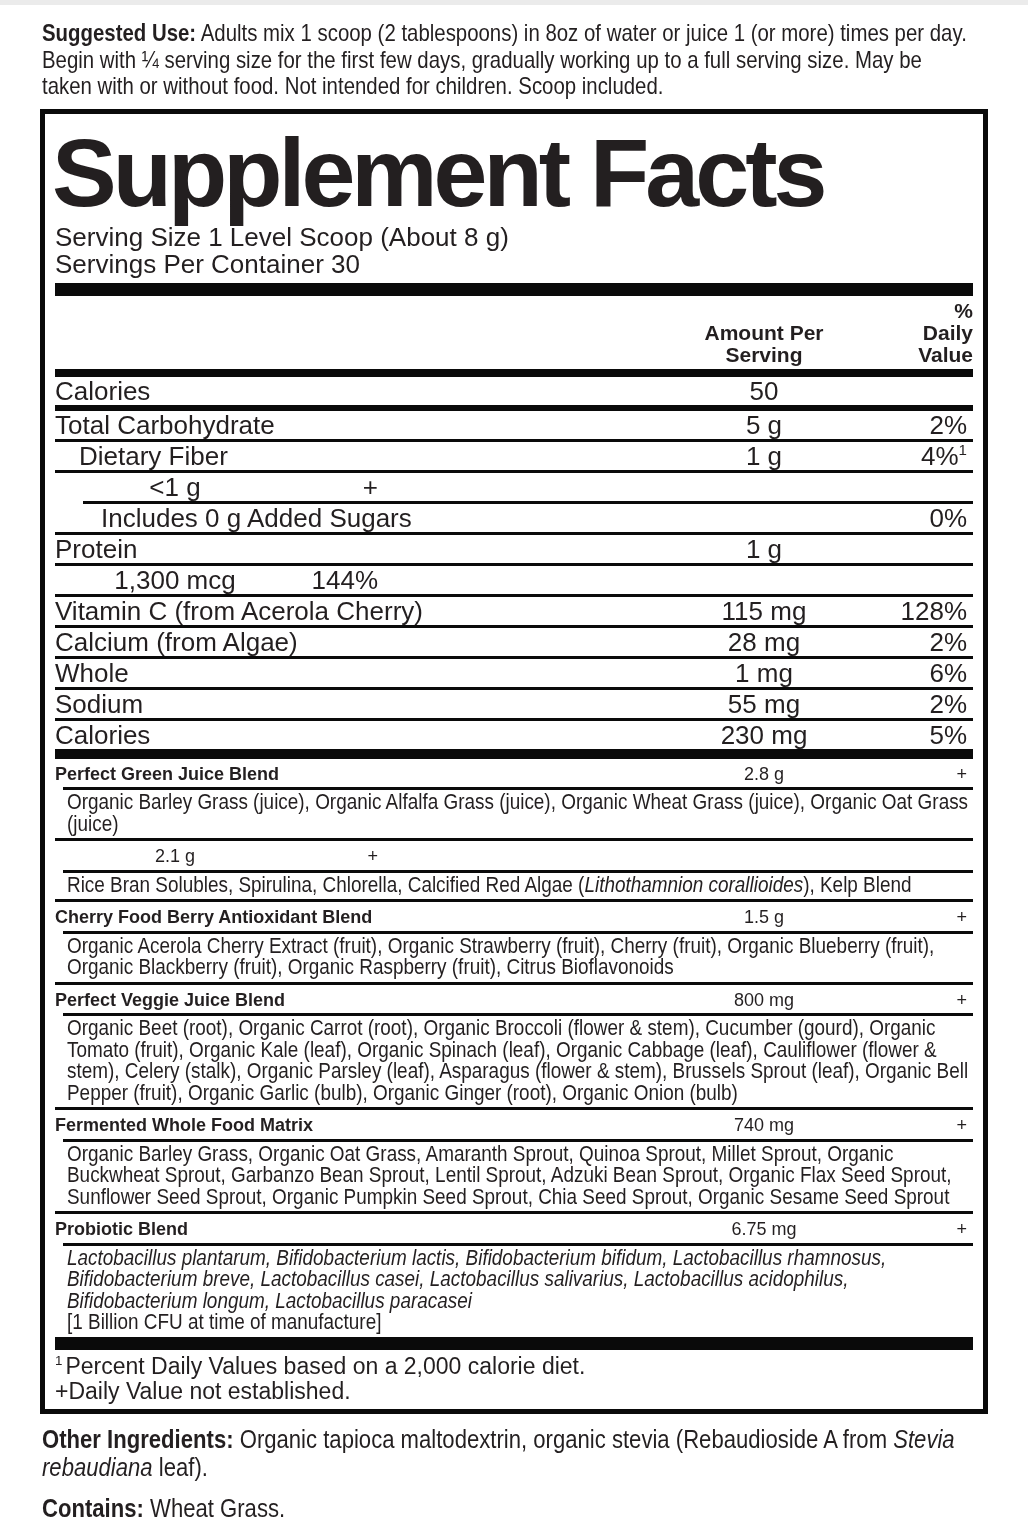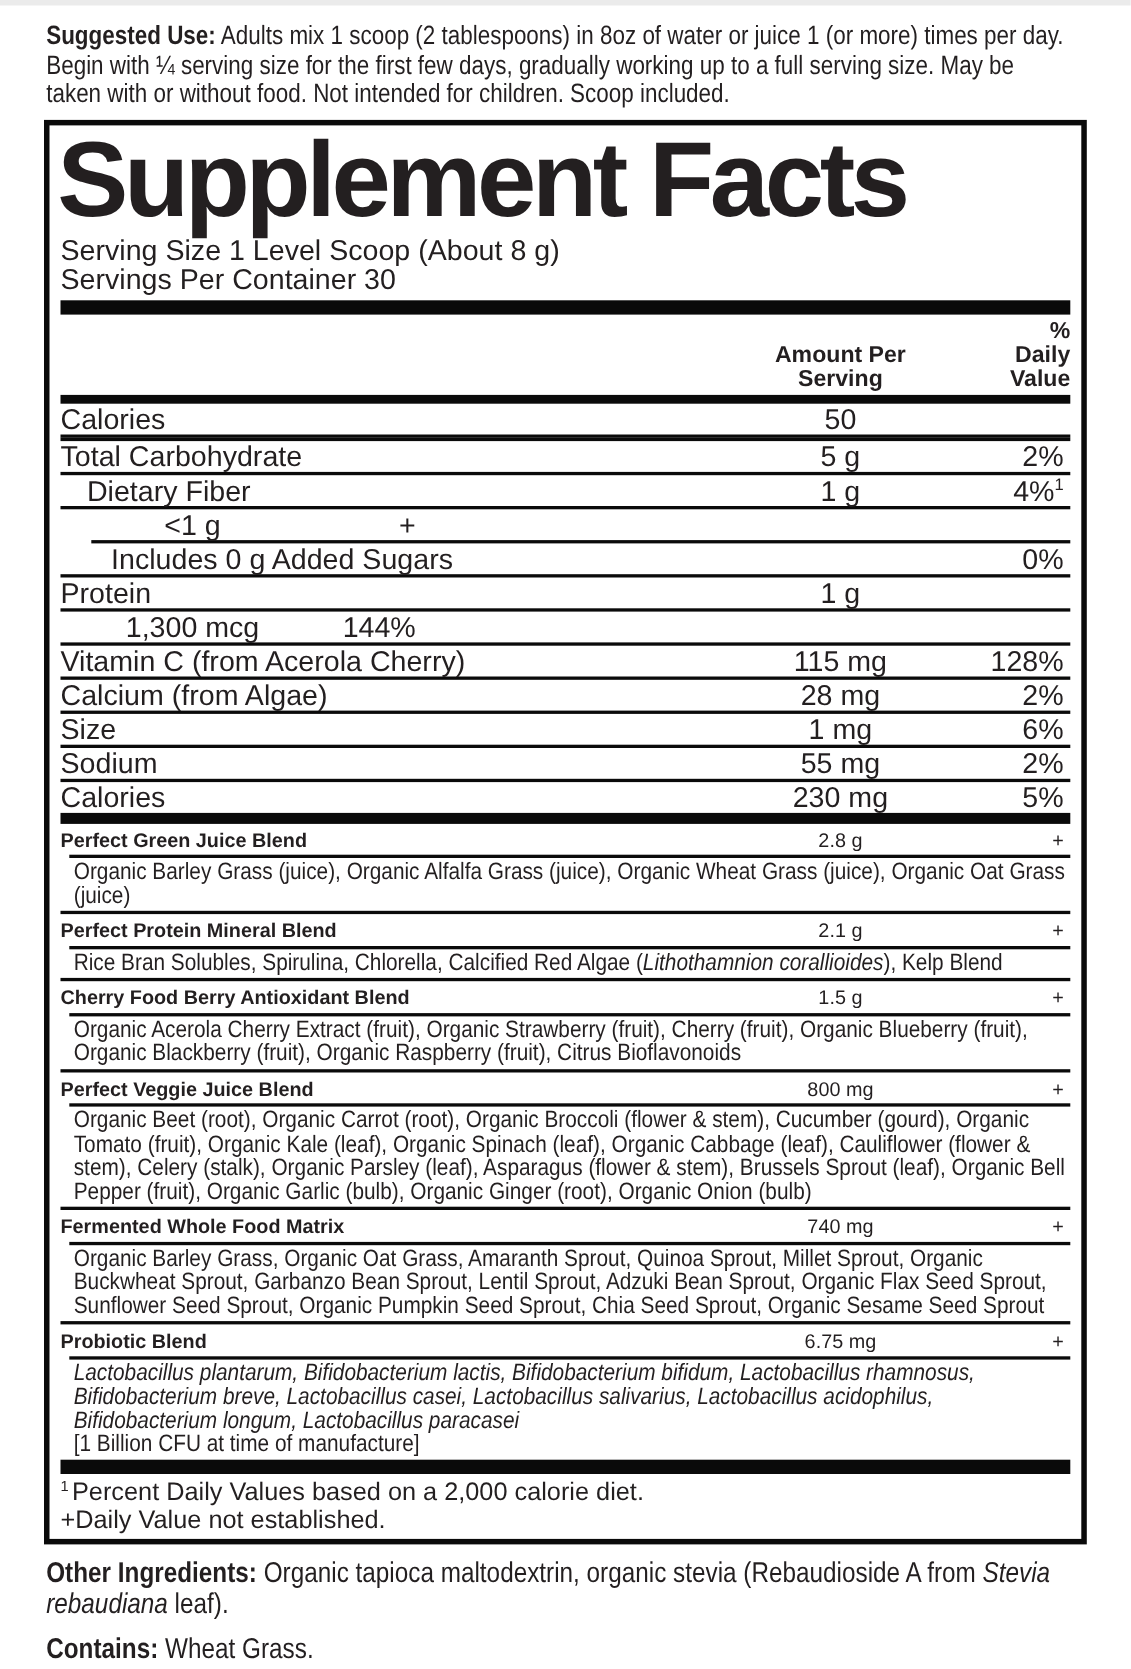--- a/index.html
+++ b/index.html
@@ -20,21 +20,21 @@
   .suggested { margin:15px 0 9px 42px; font-size:24px; line-height:26.5px; }
 
   .box {
     margin-left:40px; width:948px;
     border:5px solid var(--line,#0a0a0a);
     padding:0 10px 3px 10px;
     background:#fff;
   }
   .title {
     font-size:97px; font-weight:700; letter-spacing:-4px;
-    line-height:0.99; margin:1px 0 3px -3px; white-space:nowrap;
+    line-height:0.99; margin:11px 0 3px -3px; white-space:nowrap;
   }
   .servline { font-size:26px; line-height:27.5px; }
   .bar { background:var(--line,#0a0a0a); }
   .bar-a { height:13px; margin-top:4px; }
   .bar-b { height:8px; }
   .bar-c { height:10px; }
   .bar-d { height:13px; }
 
   .cols { display:flex; align-items:flex-end; padding:4px 0 3px; font-weight:700; font-size:21px; line-height:22px; }
   .cols .spacer { flex:1; }
@@ -137,21 +137,21 @@
         <span class="dv"><span>128%</span></span>
       </div>
       <div class="divider"></div>
       <div class="n-row">
         <span class="name ind0">Calcium (from Algae)</span>
         <span class="amt">28 mg</span>
         <span class="dv"><span>2%</span></span>
       </div>
       <div class="divider"></div>
       <div class="n-row">
-        <span class="name ind0">Size</span>
+        <span class="name ind0">Whole</span>
         <span class="amt">1 mg</span>
         <span class="dv"><span>6%</span></span>
       </div>
       <div class="divider"></div>
       <div class="n-row">
         <span class="name ind0">Sodium</span>
         <span class="amt">55 mg</span>
         <span class="dv"><span>2%</span></span>
       </div>
       <div class="divider"></div>
@@ -167,21 +167,20 @@
   <div id="blends">
       <div class="b-head">
         <span class="name">Perfect Green Juice Blend</span>
         <span class="amt">2.8 g</span>
         <span class="dv"><span>+</span></span>
       </div>
       <div class="divider inset-sm"></div>
       <p class="b-ing"><span>Organic Barley Grass (juice), Organic Alfalfa Grass (juice), Organic Wheat Grass (juice), Organic Oat Grass (juice)</span></p>
       <div class="divider"></div>
       <div class="b-head">
-        <span class="name">Perfect Protein Mineral Blend</span>
         <span class="amt">2.1 g</span>
         <span class="dv"><span>+</span></span>
       </div>
       <div class="divider inset-sm"></div>
       <p class="b-ing"><span>Rice Bran Solubles, Spirulina, Chlorella, Calcified Red Algae (</span><em>Lithothamnion corallioides</em><span>), Kelp Blend</span></p>
       <div class="divider"></div>
       <div class="b-head">
         <span class="name">Cherry Food Berry Antioxidant Blend</span>
         <span class="amt">1.5 g</span>
         <span class="dv"><span>+</span></span>

